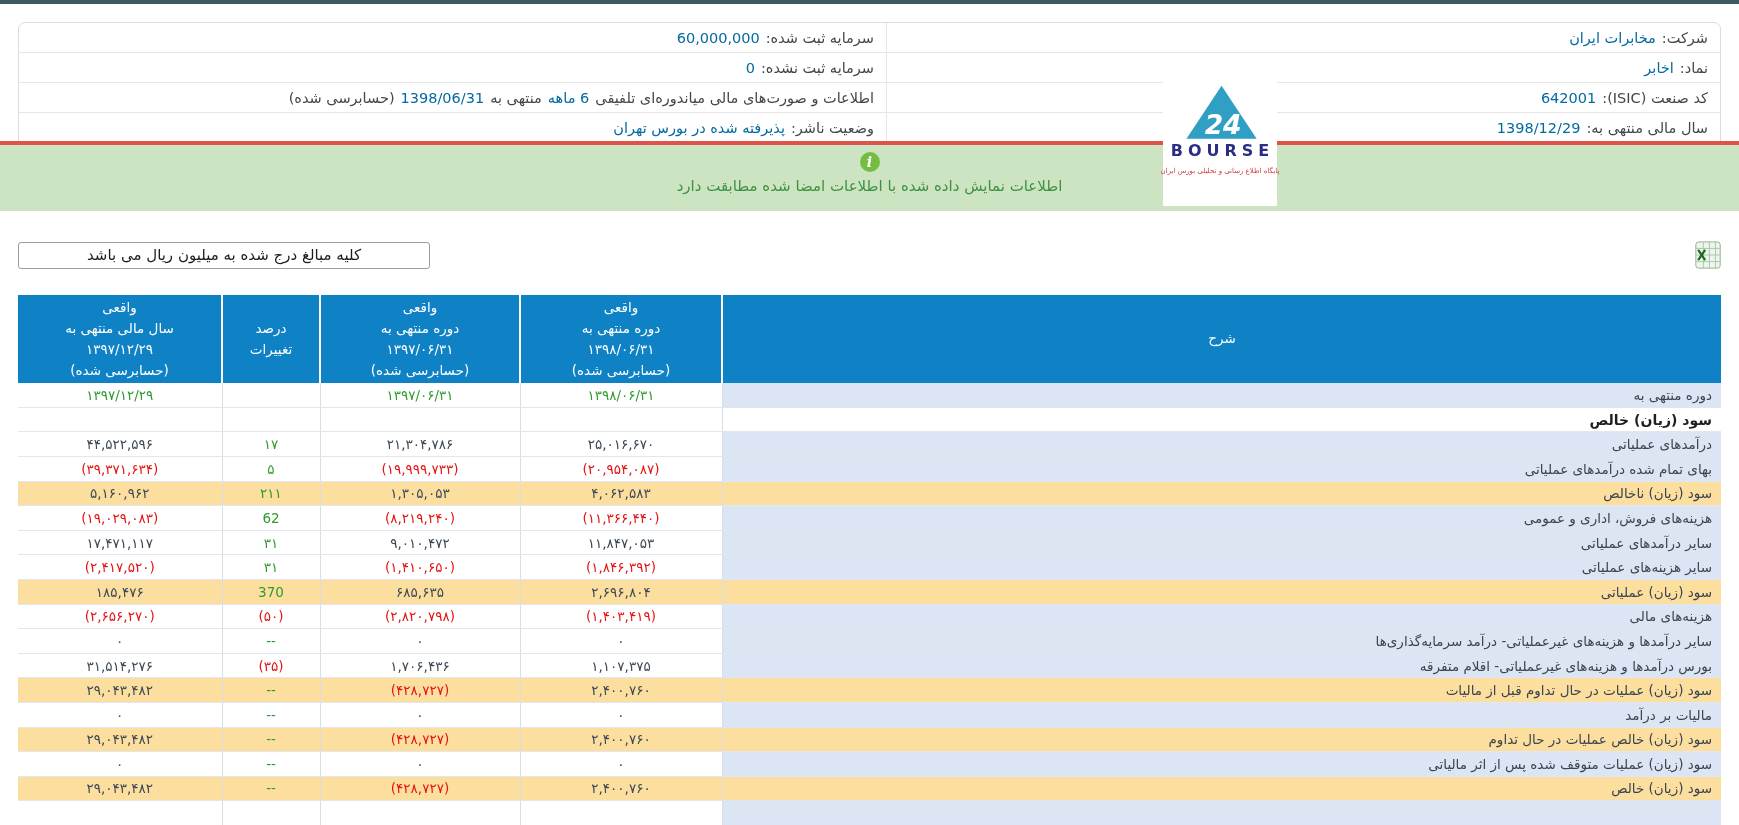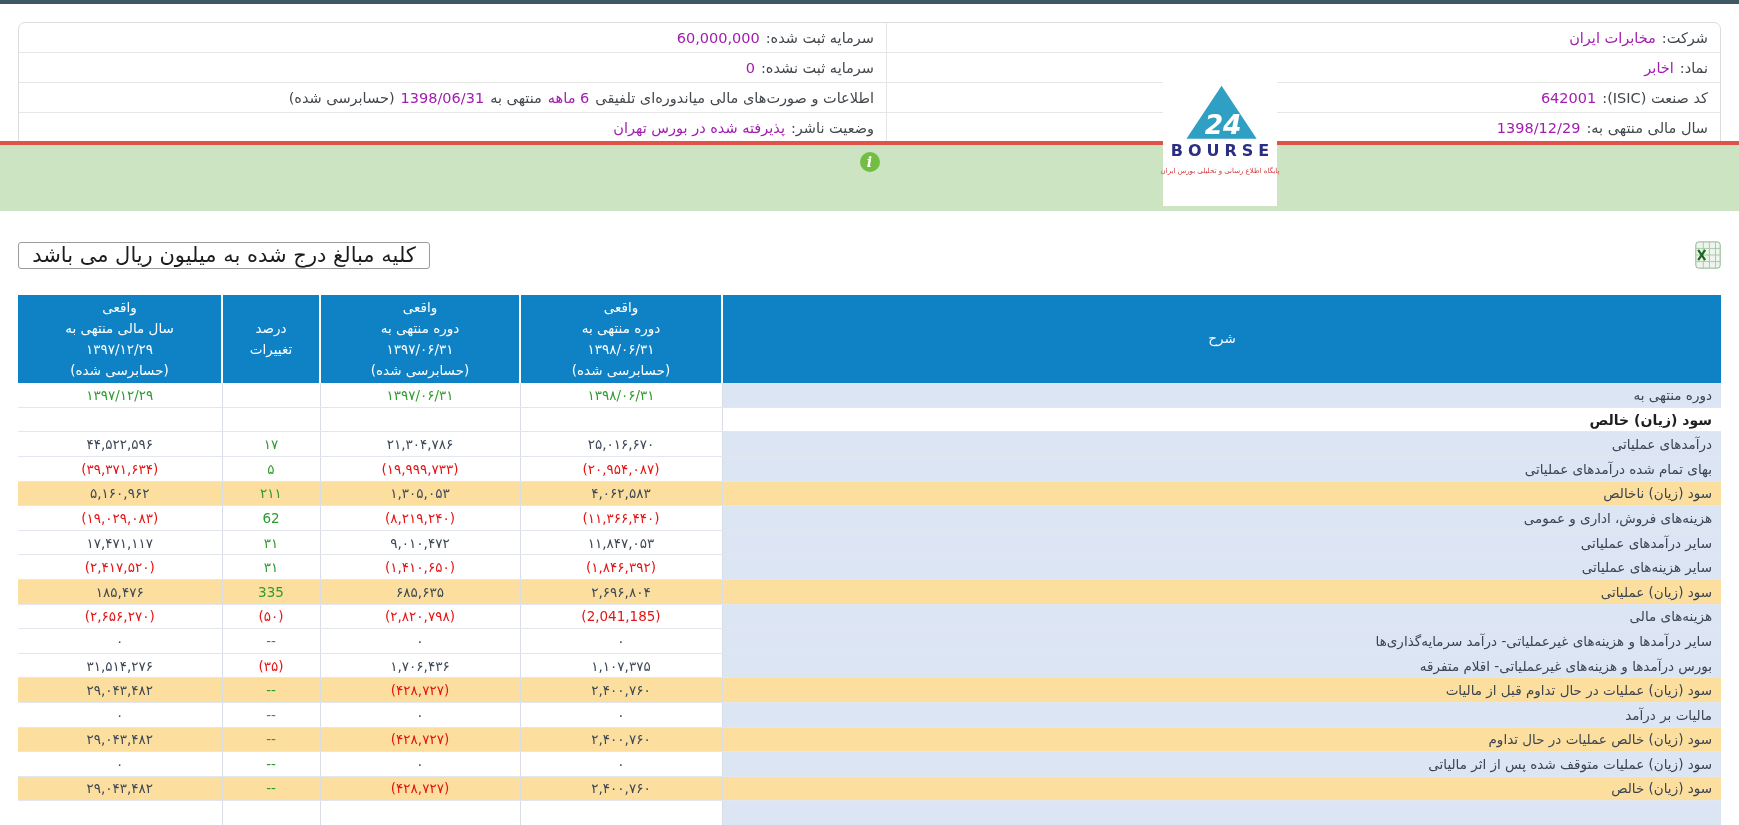--- a/index.html
+++ b/index.html
@@ -8,37 +8,37 @@
   .topbar{position:absolute;top:0;left:0;width:100%;height:4px;background:#3e5864;}
   
   .infobox{position:absolute;top:22px;left:18px;width:1703px;box-sizing:border-box;
            border:1px solid #dcdcdc;border-radius:7px 7px 0 0;background:#fff;}
   .irow{height:29px;display:flex;align-items:center;}
   .irow + .irow{border-top:1px solid #e6e6e6;}
   .icell{box-sizing:border-box;height:100%;display:flex;align-items:center;gap:6px;
          padding:0 12px;font-size:14.5px;color:#42474c;white-space:nowrap;overflow:hidden;}
   .icell.right{width:834px;border-left:1px solid #e6e6e6;}
   .icell.left{flex:1;}
-  .val{color:#a21caf;}
+  .val{color:#0369a1;}
   .plainpart{color:#42474c;}
   
   .redline{position:absolute;top:141px;left:0;width:100%;height:4px;background:#e0534a;}
   .greenbar{position:absolute;top:145px;left:0;width:100%;height:66px;background:#cce4c2;text-align:center;}
   .info-icon{width:20px;height:20px;margin:7px auto 5px;border-radius:50%;background:#74bd43;
              color:#fff;font:italic bold 14px/20px "DejaVu Serif",serif;text-align:center;}
   .notice-text{color:#3f9142;font-size:15px;}
   
   .logo-box{position:absolute;top:79px;left:1163px;width:114px;height:127px;background:#fff;
             z-index:9;display:flex;flex-direction:column;align-items:center;padding-top:3px;box-sizing:border-box;}
   .logo-brand{direction:ltr;font-size:16px;font-weight:bold;letter-spacing:5px;color:#2b2e83;margin-top:-3px;text-indent:5px;}
   .logo-tagline{font-size:7px;color:#d03a3a;white-space:nowrap;margin-top:7px;}
   
   .amount-note{position:absolute;top:242px;left:18px;width:412px;height:27px;line-height:25px;
                box-sizing:border-box;border:1px solid #9c9c9c;border-radius:3px;background:#fff;
-               text-align:center;font-size:21px;color:#1c1c1c;}
+               text-align:center;font-size:15px;color:#1c1c1c;}
   .excel-btn{position:absolute;top:240px;left:1692px;width:32px;height:32px;cursor:pointer;border:none;background:none;padding:0;}
   
   table.data-table{position:absolute;top:295px;left:18px;width:1703px;border-collapse:collapse;
                    table-layout:fixed;direction:rtl;}
   table.data-table th{background:#0f82c6;color:#fff;font-weight:normal;font-size:13.5px;
                       white-space:pre-line;height:68px;box-sizing:border-box;vertical-align:middle;
                       text-align:center;padding:2px 4px;line-height:1.55;}
   table.data-table th + th{border-right:2px solid #fff;}
   table.data-table td{height:24.6px;box-sizing:border-box;padding:0 9px;font-size:13.5px;
                       border-bottom:1px solid #e2e6ee;overflow:hidden;white-space:nowrap;}
@@ -99,20 +99,21 @@
       <span class="lbl">وضعیت ناشر:</span>
       <span class="val">پذیرفته شده در بورس تهران</span>
     </div>
   </div>
 </div>
 
 <div class="redline"></div>
 
 <div class="greenbar">
   <div class="info-icon">i</div>
+  <div class="notice-text">اطلاعات نمایش داده شده با اطلاعات امضا شده مطابقت دارد</div>
 </div>
 
 <div class="logo-box">
   <svg width="78" height="62" viewBox="0 0 100 78">
     <polygon points="52,4 97,72 7,72" fill="#2f9fc4"></polygon>
     <text x="54" y="66" font-size="34" fill="#ffffff" text-anchor="middle" font-style="italic" font-weight="bold" font-family="DejaVu Sans, sans-serif">24</text>
   </svg>
   <div class="logo-brand">BOURSE</div>
   <div class="logo-tagline">پایگاه اطلاع رسانی و تحلیلی بورس ایران</div>
 </div>
@@ -208,26 +209,26 @@
         <td class="desc">سایر هزینه‌های عملیاتی</td>
         <td class="num neg">(۱,۸۴۶,۳۹۲)</td>
         <td class="num neg">(۱,۴۱۰,۶۵۰)</td>
         <td class="num pos">۳۱</td>
         <td class="num neg">(۲,۴۱۷,۵۲۰)</td>
       </tr>
       <tr class="highlight">
         <td class="desc">سود (زیان) عملیاتی</td>
         <td class="num ">۲,۶۹۶,۸۰۴</td>
         <td class="num ">۶۸۵,۶۳۵</td>
-        <td class="num pos">335</td>
+        <td class="num pos">370</td>
         <td class="num ">۱۸۵,۴۷۶</td>
       </tr>
       <tr class="normal">
         <td class="desc">هزینه‌های مالی</td>
-        <td class="num neg">(2,041,185)</td>
+        <td class="num neg">(۱,۴۰۳,۴۱۹)</td>
         <td class="num neg">(۲,۸۲۰,۷۹۸)</td>
         <td class="num neg">(۵۰)</td>
         <td class="num neg">(۲,۶۵۶,۲۷۰)</td>
       </tr>
       <tr class="normal">
         <td class="desc">سایر درآمدها و هزینه‌های غیرعملیاتی- درآمد سرمایه‌گذاری‌ها</td>
         <td class="num ">۰</td>
         <td class="num ">۰</td>
         <td class="num pos">--</td>
         <td class="num ">۰</td>

